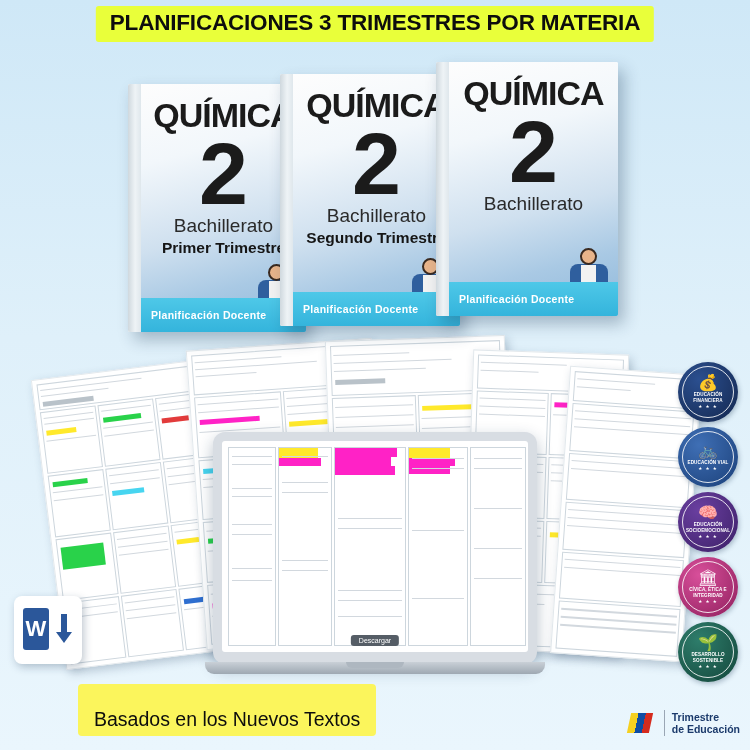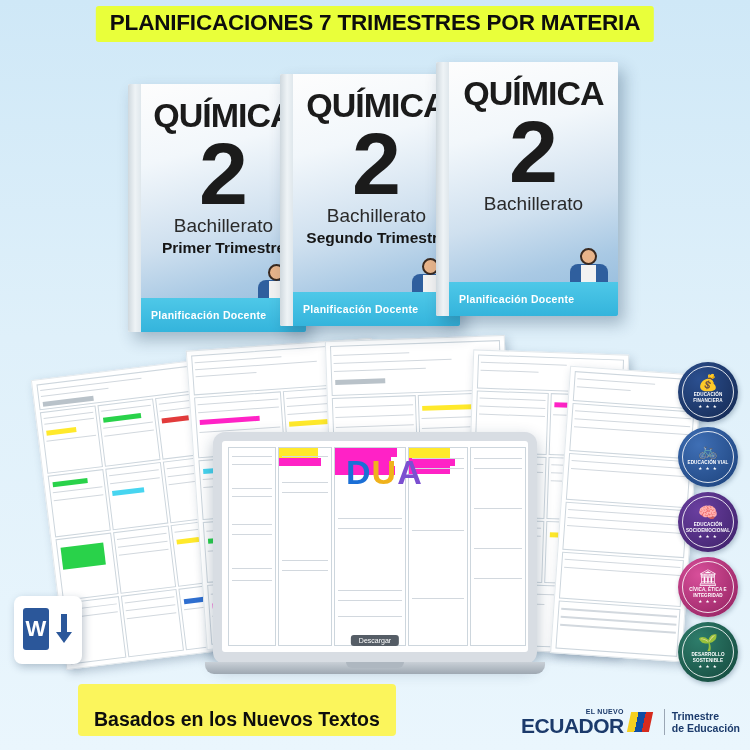--- a/index.html
+++ b/index.html
@@ -337,21 +337,21 @@
     position: absolute;
     left: 78px;
     bottom: 14px;
     background: #fbf55c;
     padding: 6px 16px 7px 16px;
     border-radius: 4px;
     z-index: 30;
   }
   .footer-banner .text {
     font-size: 19.5px;
-    font-weight: bold;
+    font-weight: normal;
     color: #0d0d0d;
     line-height: 1;
     white-space: nowrap;
     margin-top: 20px;
   }
   .gov-logo {
     position: absolute;
     right: 10px;
     bottom: 14px;
     z-index: 30;
@@ -376,21 +376,21 @@
     width: 1px; height: 26px; background: #9aa6b4; margin: 0 7px;
   }
   .gov-logo .right-block { line-height: 1.15; }
   .gov-logo .min { font-size: 10.5px; font-weight: bold; color: #1b3a6b; }
   .gov-logo .edu { font-size: 10.5px; font-weight: bold; color: #1b3a6b; }
 </style>
 </head>
 <body>
 
 <div class="header-banner">
-  <div class="title">PLANIFICACIONES 7 TRIMESTRES POR MATERIA</div>
+  <div class="title">PLANIFICACIONES 3 TRIMESTRES POR MATERIA</div>
 </div>
 
 <div class="books">
 
   <div class="book" id="book-1">
     <div class="spine"></div>
     <div class="cover">
       <div class="subject">QUÍMICA</div>
       <div class="level-number">2</div>
       <div class="grade">Bachillerato</div>
@@ -716,23 +716,20 @@
 
       <div class="screen-col" style="left:248px;width:54px;">
         <div class="ln" style="position:absolute;top:10px;left:3px;right:3px;height:1.2px;background:#d2d8de"></div>
         <div class="ln" style="position:absolute;top:20px;left:3px;right:3px;height:1.2px;background:#d2d8de"></div>
         <div class="ln" style="position:absolute;top:60px;left:3px;right:3px;height:1.2px;background:#d2d8de"></div>
         <div class="hl hl-cyan" style="top:74px;width:60%"></div>
         <div class="ln" style="position:absolute;top:100px;left:3px;right:3px;height:1.2px;background:#d2d8de"></div>
         <div class="ln" style="position:absolute;top:130px;left:3px;right:3px;height:1.2px;background:#d2d8de"></div>
       </div>
 
-      <div class="dua-word">
-        <span class="d">D</span><span class="u">U</span><span class="a">A</span>
-      </div>
 
       <div class="screen-btn">Descargar</div>
     </div>
   </div>
   <div class="base"></div>
   <div class="notch"></div>
 </div>
 
 <div class="word-icon">
   <div class="wbox">W</div>
@@ -778,23 +775,19 @@
       <div class="b-stars">★ ★ ★</div>
     </div>
   </div>
 </div>
 
 <div class="footer-banner">
   <div class="text">Basados en los Nuevos Textos</div>
 </div>
 
 <div class="gov-logo">
-  <div class="left-block">
-    <div class="eln">EL NUEVO</div>
-    <div class="ecu">ECUADOR</div>
-  </div>
   <div class="flag"></div>
   <div class="divider"></div>
   <div class="right-block">
     <div class="min">Trimestre</div>
     <div class="edu">de Educación</div>
   </div>
 </div>
 
 </body></html>

